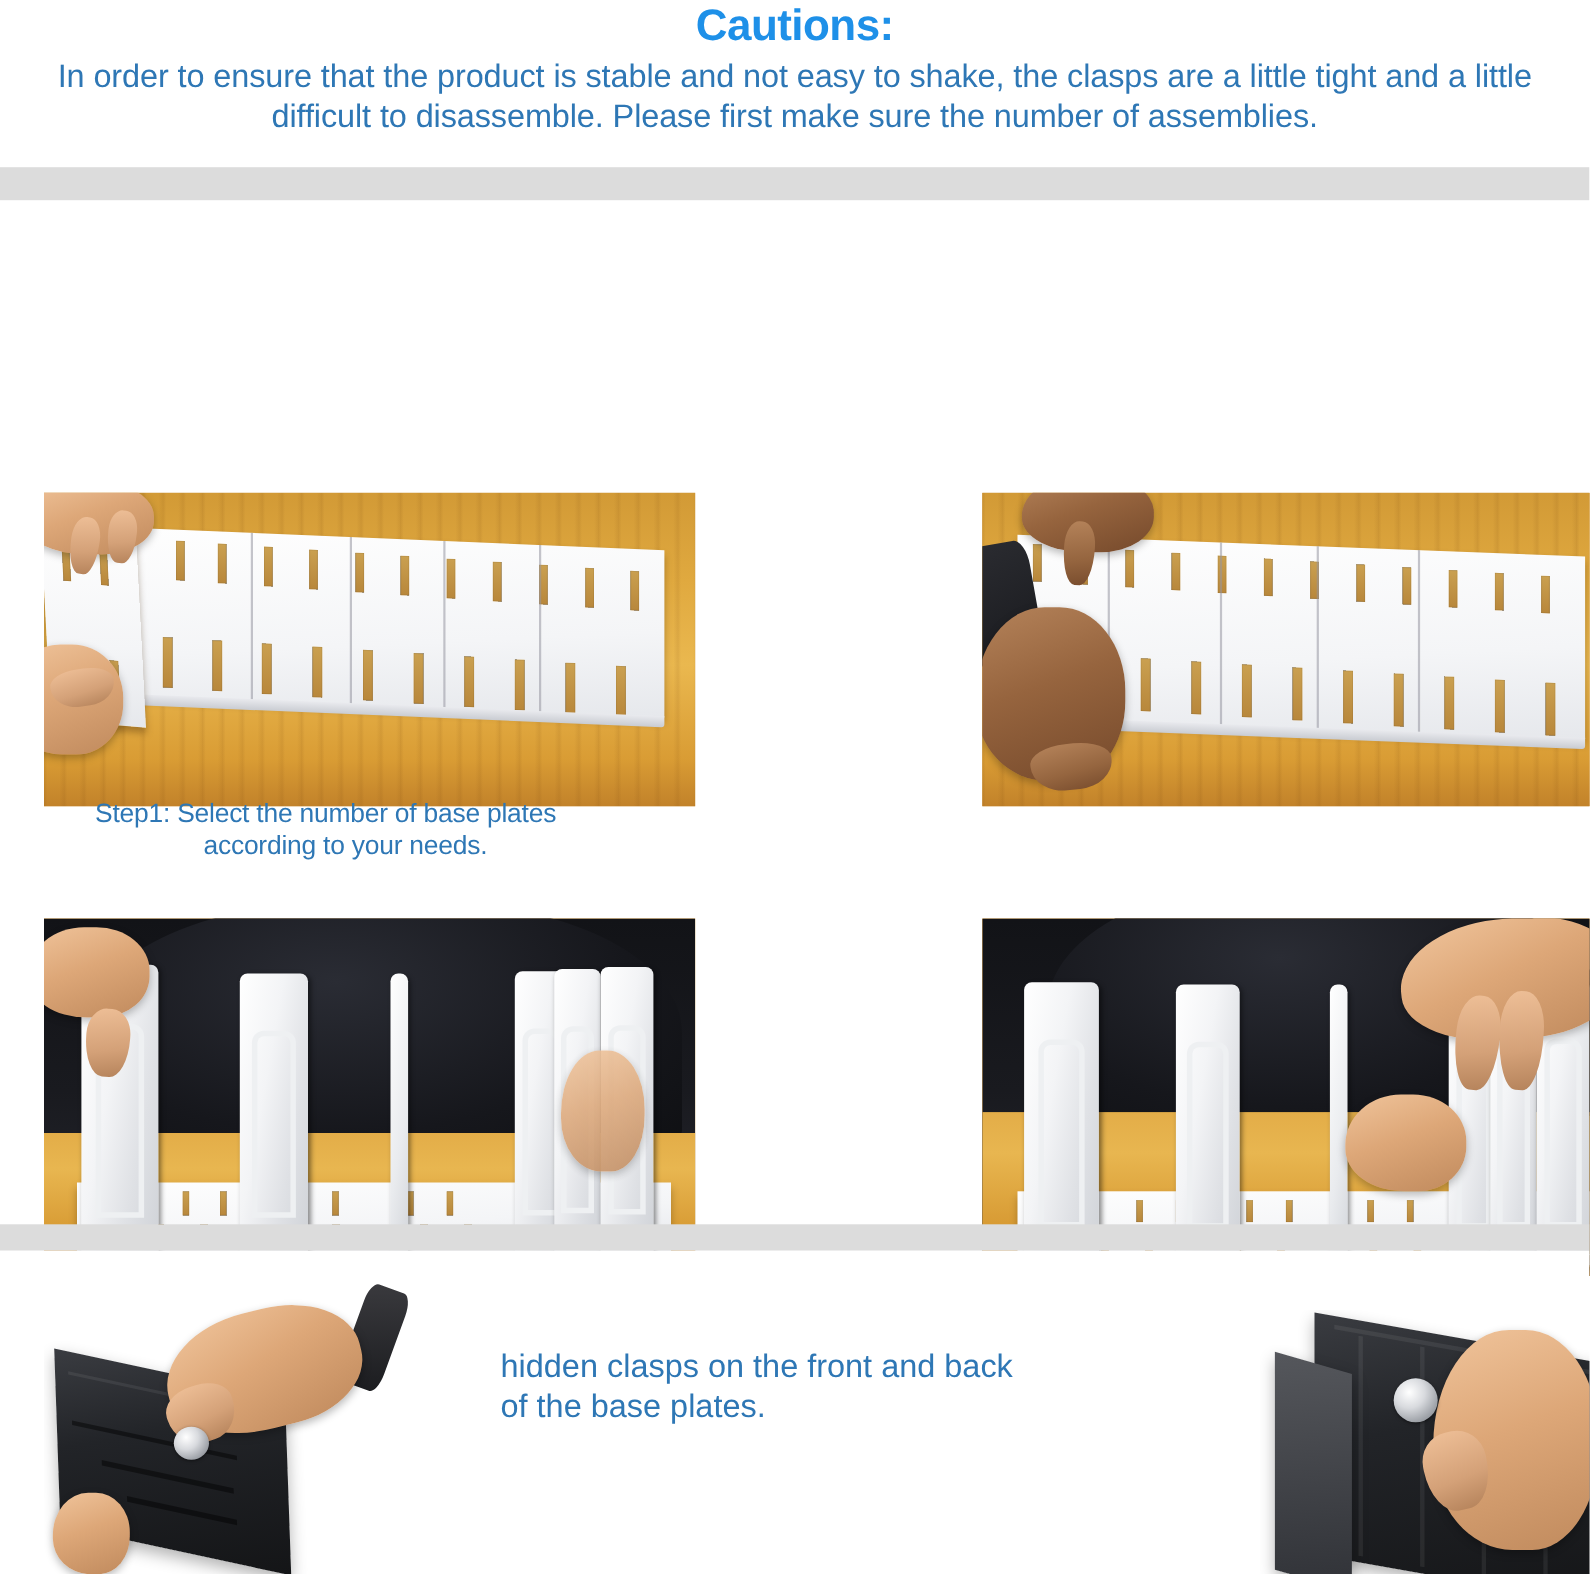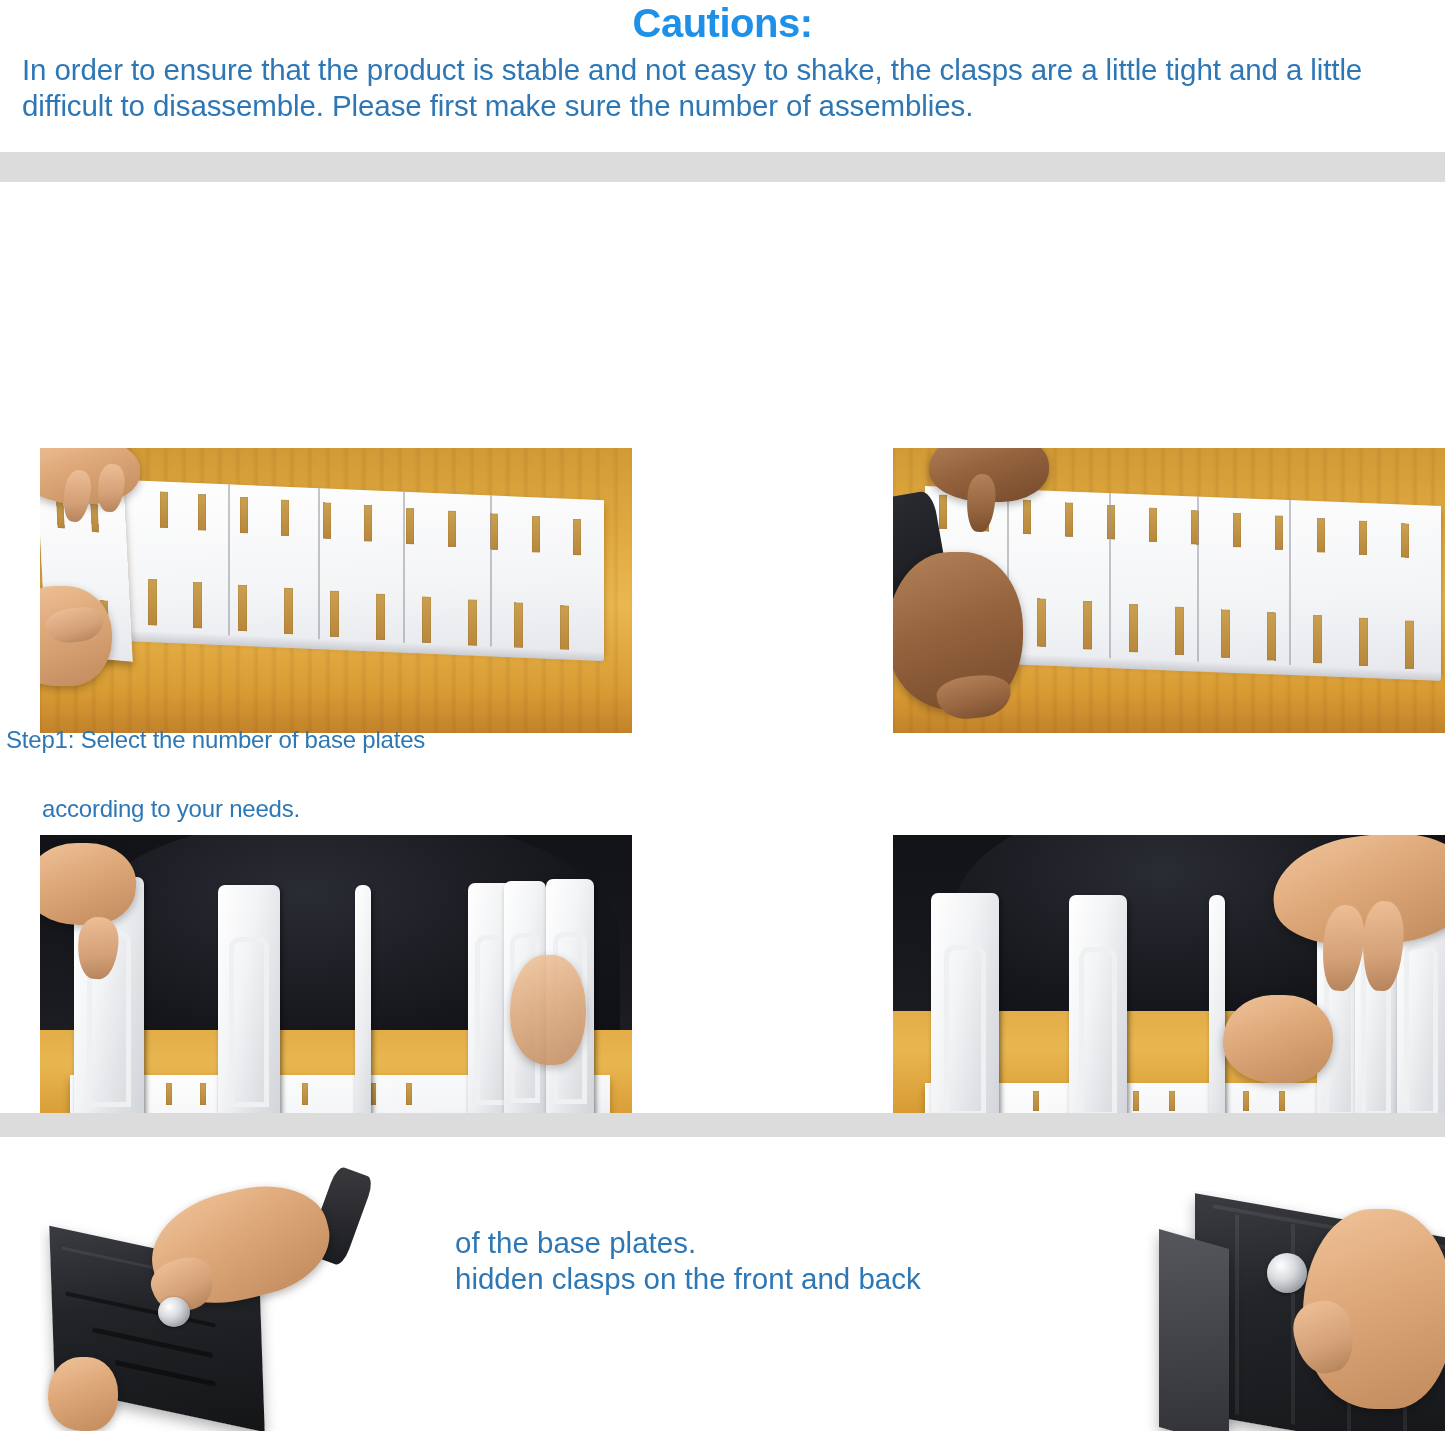--- a/index.html
+++ b/index.html
@@ -19,21 +19,21 @@
   .heading {
     color: #1E90E8;
     font-weight: bold;
     text-align: center;
     line-height: 1.05;
     letter-spacing: -0.5px;
     white-space: nowrap;
   }
   .body-text {
     color: #2E77B5;
-    text-align: left;
+    text-align: center;
     line-height: 1.22;
   }
 
   
   #cautions-section {
     position: absolute;
     left: 0; top: 0;
     width: 1445px; height: 152px;
     background: #fff;
   }
@@ -84,21 +84,21 @@
   .caption {
     position: absolute;
     font-size: 24px;
     letter-spacing: -0.2px;
   }
   #caption-step1 { left: 6px;   top: 543px; width: 580px; }
   #caption-step2 { left: 860px; top: 543px; width: 580px; }
   #caption-step3 { left: 6px;   top: 975px; width: 740px; }
   #caption-step4 { left: 790px; top: 975px; width: 650px; }
   .caption .line { display: block; white-space: nowrap; }
-  .caption .line.indent { padding-left: 36px; margin-top: 40px; }
+  .caption .line.indent { padding-left: 36px; }
 
   
   #disassembly-section {
     position: absolute;
     left: 0; top: 1137px;
     width: 1445px; height: 294px;
     background: #ffffff;
   }
   #disassembly-title {
     position: absolute;
@@ -423,22 +423,22 @@
     <span class="line">Step4: Make sure the space between all</span>
     <span class="line indent">upright boards, finally press down</span>
     <span class="line indent">firmly on the upright boards.</span>
   </div>
 </section>
 
 <div id="divider-bottom" class="divider-band"></div>
 
 <section id="disassembly-section">
   <div id="disassembly-body" class="body-text">
+    <span class="line">hidden clasps on the front and back</span>
     <span class="line">of the base plates.</span>
-    <span class="line">hidden clasps on the front and back</span>
   </div>
 </section>
 
 <figure id="photo-disassembly-left" class="photo">
   <div class="black-plate" style="left:12px; top:88px; width:210px; height:160px; transform: skewY(14deg) rotate(-2deg);">
     <div class="rib" style="left:12px; top:18px; width:120px; height:3px;"></div>
     <div class="rib-dark" style="left:14px; top:62px; width:150px; height:4px;"></div>
     <div class="rib-dark" style="left:40px; top:92px; width:120px; height:5px;"></div>
     <div class="rib-dark" style="left:62px; top:120px; width:100px; height:5px;"></div>
   </div>

